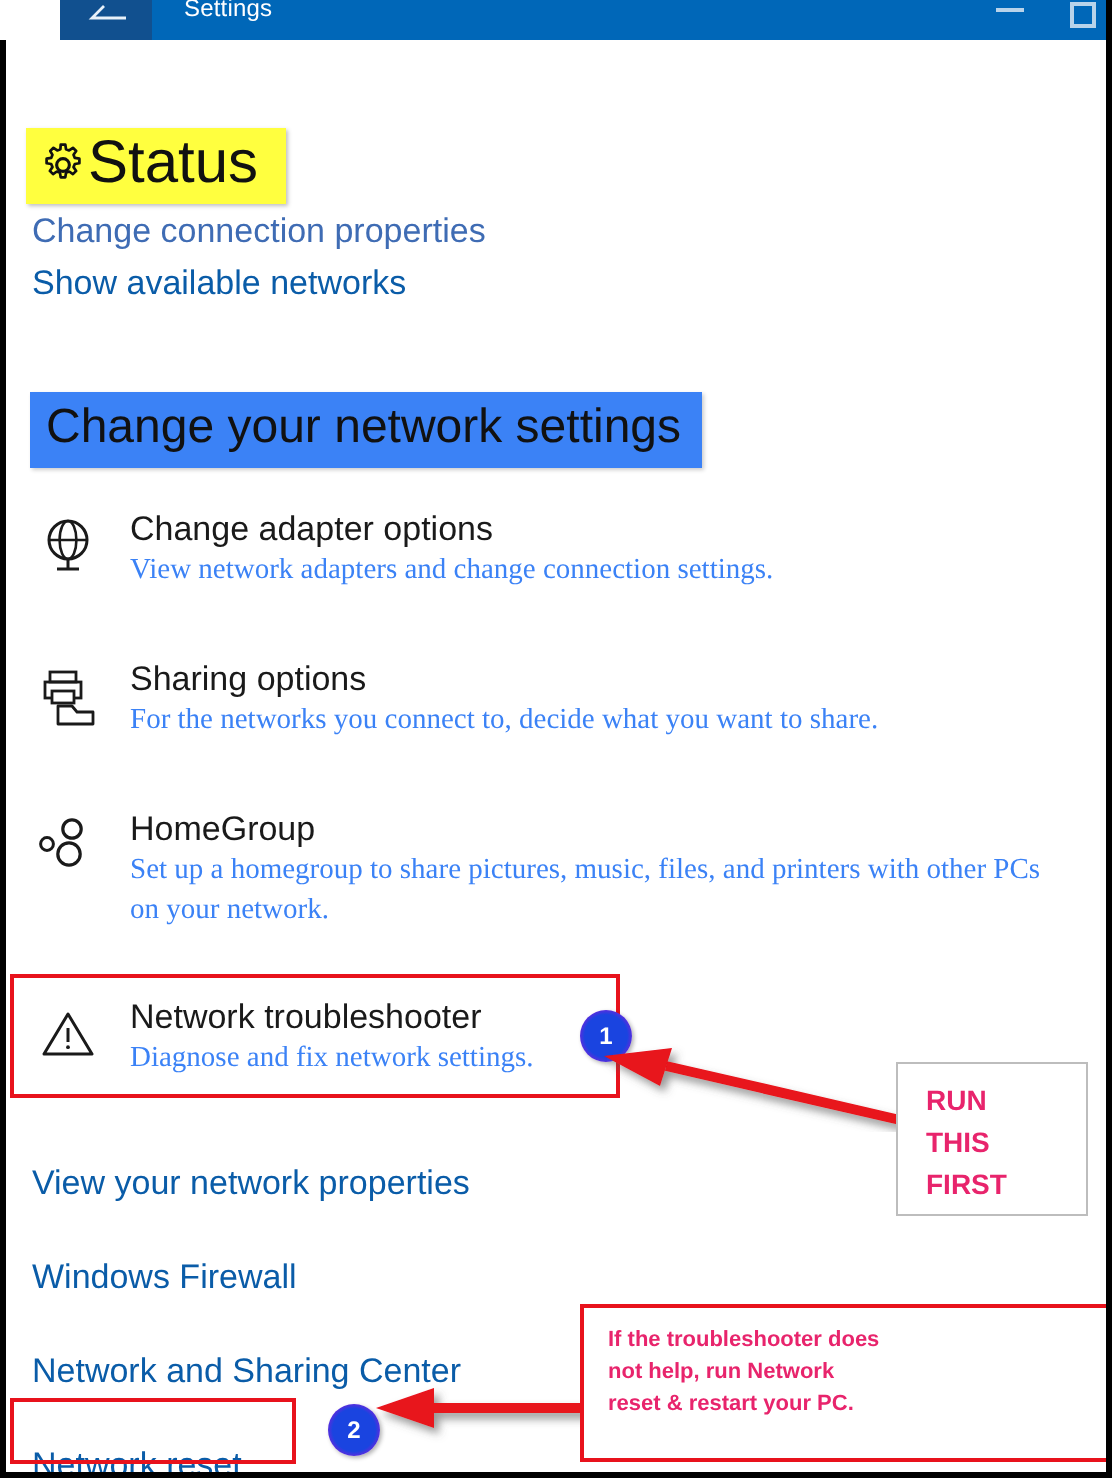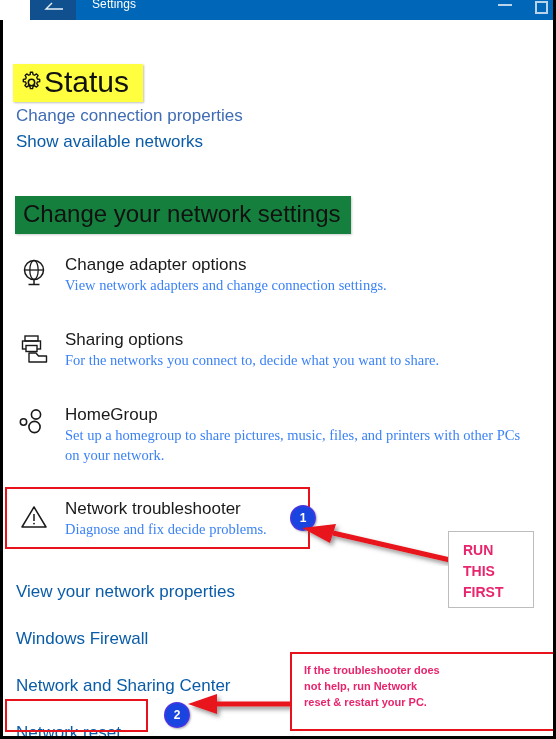--- a/index.html
+++ b/index.html
@@ -110,21 +110,21 @@
     position: absolute;
     left: 13px; top: 86px;
     font-size: 17px;
     color: #3f6cb4;
     white-space: nowrap;
   }
 
   .heading-pill {
     position: absolute;
     left: 12px; top: 176px;
-    background: #15803d;
+    background: #3b82f6;
     padding: 4px 10px 6px 8px;
     font-size: 24px;
     color: #111111;
     white-space: nowrap;
     box-shadow: 1px 1px 2px rgba(0,0,0,0.2);
   }
 
   
   .row {
     position: absolute;
@@ -183,21 +183,21 @@
   .badge-2 { left: 164px; top: 702px; }
 
   
   .callout {
     position: absolute;
     background: #ffffff;
     box-sizing: border-box;
   }
   .callout-run {
     left: 448px; top: 531px;
-    width: 86px; height: 77px;
+    width: 96px; height: 77px;
     border: 1px solid #bdbdbd;
     padding: 8px 0 0 14px;
     font-size: 14px;
     font-weight: bold;
     color: #e8246c;
     line-height: 1.5;
   }
   .callout-reset {
     left: 290px; top: 652px;
     width: 268px; height: 79px;
@@ -300,21 +300,21 @@
     <div class="row" style="top:478px;">
       <span class="row-icon">
         <svg width="34" height="34" viewBox="0 0 34 34">
           <path d="M17 7 L29 27 H5 Z" fill="none" stroke="#1a1a1a" stroke-width="1.5" stroke-linejoin="round"></path>
           <line x1="17" y1="14" x2="17" y2="21" stroke="#1a1a1a" stroke-width="1.5"></line>
           <circle cx="17" cy="23.6" r="0.95" fill="#1a1a1a"></circle>
         </svg>
       </span>
       <span>
         <div class="row-title">Network troubleshooter</div>
-        <div class="row-desc">Diagnose and fix decide problems.</div>
+        <div class="row-desc">Diagnose and fix network settings.</div>
       </span>
     </div>
 
     <a class="link" style="left:13px; top:562px;text-align:center;">View your network properties</a>
     <a class="link" style="left:13px; top:609px;">Windows Firewall</a>
     <a class="link" style="left:13px; top:656px;">Network and Sharing Center</a>
     <a class="link" style="left:13px; top:703px;">Network reset</a>
 
   </div>
 

